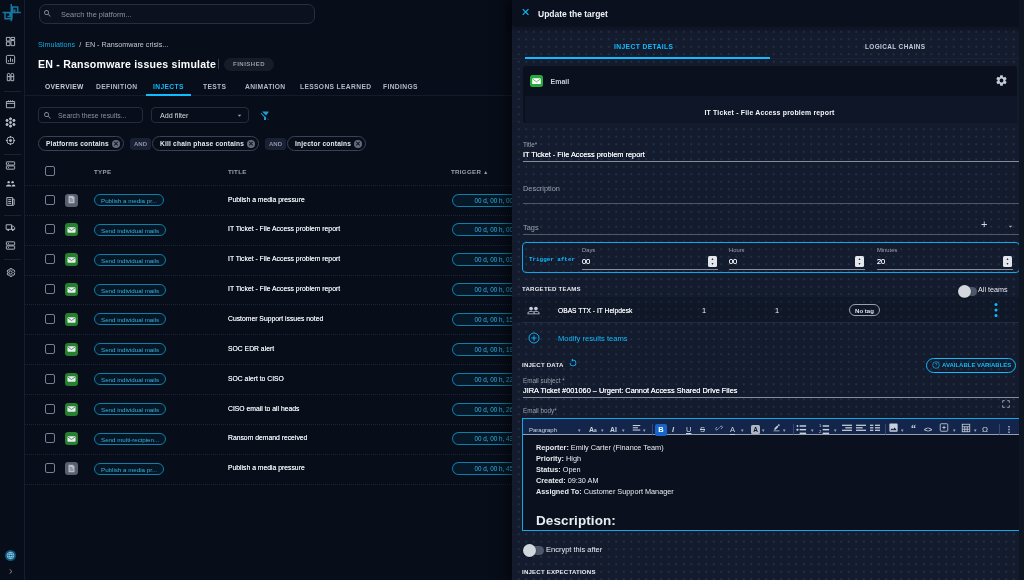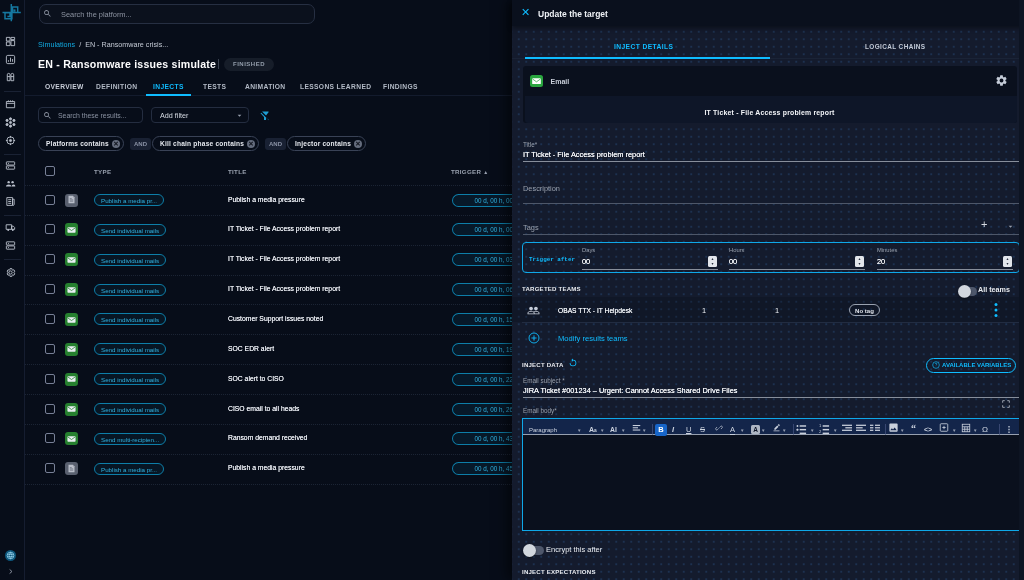--- a/index.html
+++ b/index.html
@@ -304,21 +304,21 @@
 <div class="val" style="left:217px;top:257px;">00</div>
 <div class="abs" style="left:217px;top:268.5px;width:136px;border-bottom:1px solid #878e9b;"></div>
 <div class="spin" style="left:343px;top:256px;">▴<br>▾</div>
 <div class="lbl" style="left:365px;top:247px;font-size:5.8px;">Minutes</div>
 <div class="val" style="left:365px;top:257px;">20</div>
 <div class="abs" style="left:365px;top:268.5px;width:136px;border-bottom:1px solid #878e9b;"></div>
 <div class="spin" style="left:491px;top:256px;">▴<br>▾</div>
 
 <div class="sect" style="left:10px;top:285px;">TARGETED TEAMS</div>
 <div class="sw" style="left:447px;top:287px;width:18px;"></div>
-<div class="abs" style="left:466px;top:284.5px;font-size:7.2px;font-weight:bold;color:#e8ebf0;">All teams</div>
+<div class="abs" style="left:466px;top:284.5px;font-size:7.2px;font-weight:normal;color:#e8ebf0;">All teams</div>
 <div class="abs" style="left:0;top:297px;width:512px;height:25px;background:rgba(5,9,17,0.22);"></div>
 <svg class="abs" style="left:15px;top:304px;" width="13" height="13" viewBox="0 0 24 24" fill="#c6cdd9">
       <path d="M16.5 13c-1.2 0-3.07.34-4.5 1-1.43-.67-3.3-1-4.5-1C5.33 13 1 14.08 1 16.25V19h22v-2.75c0-2.17-4.33-3.25-6.5-3.25zm-4 4.5h-10v-1.25c0-.54 2.56-1.75 5-1.75s5 1.21 5 1.75v1.25zm9 0H14v-1.25c0-.46-.2-.86-.52-1.22.88-.3 1.96-.53 3.02-.53 2.44 0 5 1.21 5 1.75v1.25zM7.5 12c1.93 0 3.5-1.57 3.5-3.5S9.43 5 7.5 5 4 6.57 4 8.5 5.57 12 7.5 12zm9 0c1.93 0 3.5-1.57 3.5-3.5S18.43 5 16.5 5 13 6.57 13 8.5s1.57 3.5 3.5 3.5z"></path>
     </svg>
 <div class="abs" style="left:46px;top:306.5px;font-size:6.7px;color:#eef1f5;text-shadow:0 0 0.4px #eef1f5;">OBAS TTX - IT Helpdesk</div>
 <div class="abs" style="left:190px;top:306px;font-size:7.4px;color:#eef1f5;">1</div>
 <div class="abs" style="left:263px;top:306px;font-size:7.4px;color:#eef1f5;">1</div>
 <div class="abs" style="left:337px;top:303.5px;height:12px;border:1px solid #99a1af;border-radius:6px;padding:0 5px;font-size:6.1px;font-weight:bold;line-height:12px;color:#dfe3ea;">No tag</div>
 <svg class="abs" style="left:481px;top:302px;" width="6" height="16" viewBox="0 0 6 16" fill="#0fbcff">
       <circle cx="3" cy="2.5" r="1.5"></circle>
@@ -335,21 +335,21 @@
 <div class="sect" style="left:10px;top:361px;">INJECT DATA</div>
 <svg class="abs" style="left:56px;top:358px;" width="10" height="10" viewBox="0 0 24 24" fill="#0fbcff">
       <path d="M12 4V1L8 5l4 4V6a6 6 0 1 1-6 6H4a8 8 0 1 0 8-8z"></path>
     </svg>
 <div class="abs" style="left:414px;top:357.5px;width:90px;height:15px;border:1px solid #0fbcff;border-radius:8px;color:#0fbcff;font-size:6px;font-weight:bold;line-height:13.5px;letter-spacing:0;padding-left:15px;white-space:nowrap;">AVAILABLE VARIABLES</div>
 <svg class="abs" style="left:420px;top:361px;" width="8" height="8" viewBox="0 0 24 24" fill="none" stroke="#0fbcff" stroke-width="2">
       <circle cx="12" cy="12" r="10"></circle>
       <path d="M9.5 9a2.5 2.5 0 1 1 3.5 2.3c-.8.35-1 .9-1 1.7M12 16.5v.5"></path>
     </svg>
 <div class="lbl" style="left:11px;top:377px;">Email subject *</div>
-<div class="val" style="left:11px;top:386px;">JIRA Ticket #001234 – Urgent: Cannot Access Shared Drive Files</div>
+<div class="val" style="left:11px;top:386px;">JIRA Ticket #001060 – Urgent: Cannot Access Shared Drive Files</div>
 <div class="abs" style="left:11px;top:397px;width:506px;border-bottom:1px solid #878e9b;"></div>
 <div class="lbl" style="left:11px;top:407px;">Email body*</div>
 <svg class="abs" style="left:489px;top:399px;" width="10" height="10" viewBox="0 0 24 24" fill="none" stroke="#b9bfcb" stroke-width="1.9">
       <path d="M4 9V4h5M15 4h5v5M20 15v5h-5M9 20H4v-5"></path>
     </svg>
 
 <div class="abs" style="left:10px;top:418px;width:498px;height:113px;border:1px solid #0fa8e8;background:#0a101d;"></div>
 <div class="abs" id="toolbar" style="left:11px;top:418.5px;width:496px;height:16.5px;background:#13254a;border-bottom:1px solid #97a0b0;">
       <span style="position:absolute;left:6px;top:0;height:16.5px;line-height:16.5px;color:#cdd4e0;"><span style="font-size:6px;">Paragraph</span></span>
       <span style="position:absolute;left:54px;top:0;height:16.5px;line-height:16.5px;color:#cdd4e0;"><span style="font-size:4.5px;color:#97a0b2;">▼</span></span>
@@ -429,18 +429,26 @@
       <span style="position:absolute;left:429px;top:0;height:16.5px;line-height:16.5px;color:#cdd4e0;"><span style="font-size:4.5px;color:#97a0b2;">▼</span></span>
       <span style="position:absolute;left:438px;top:0;height:16.5px;line-height:16.5px;color:#cdd4e0;"><svg width="10" height="10" viewBox="0 0 24 24" style="margin-top:4px;" fill="none" stroke="#c9d0dc" stroke-width="2">
           <rect x="3" y="3" width="18" height="18"></rect>
           <path d="M3 9h18M3 15h18M9 9v12M15 9v12"></path>
         </svg></span>
       <span style="position:absolute;left:450px;top:0;height:16.5px;line-height:16.5px;color:#cdd4e0;"><span style="font-size:4.5px;color:#97a0b2;">▼</span></span>
       <span style="position:absolute;left:459px;top:0;height:16.5px;line-height:16.5px;color:#cdd4e0;"><span style="font-size:8px;">Ω</span></span>
       <span style="position:absolute;left:474px;top:0;height:16.5px;line-height:16.5px;color:#cdd4e0;"><span style="color:#4d5a86;font-size:9px;">│</span></span>
       <span style="position:absolute;left:482px;top:0;height:16.5px;line-height:16.5px;color:#cdd4e0;"><span style="font-size:8px;font-weight:bold;">⋮</span></span>
     </div>
+<div class="abs" style="left:24px;top:443px;font-size:7.3px;line-height:10.9px;color:#e9ecf1;">
+<b>Reporter:</b> Emily Carter (Finance Team)<br>
+<b>Priority:</b> High<br>
+<b>Status:</b> Open<br>
+<b>Created:</b> 09:30 AM<br>
+<b>Assigned To:</b> Customer Support Manager<br>
+<div style="font-size:13.5px;font-weight:bold;margin-top:18px;letter-spacing:.1px;">Description:</div>
+</div>
 
 <div class="sw" style="left:12px;top:546px;"></div>
 <div class="abs" style="left:34px;top:544.5px;font-size:7.5px;color:#e9ecf1;">Encrypt this after</div>
 <div class="sect" style="left:10px;top:568px;">INJECT EXPECTATIONS</div>
 <div class="abs" style="left:507px;top:0;width:5px;height:580px;background:#0d1422;"></div>
 </div>
 
 </body></html>

